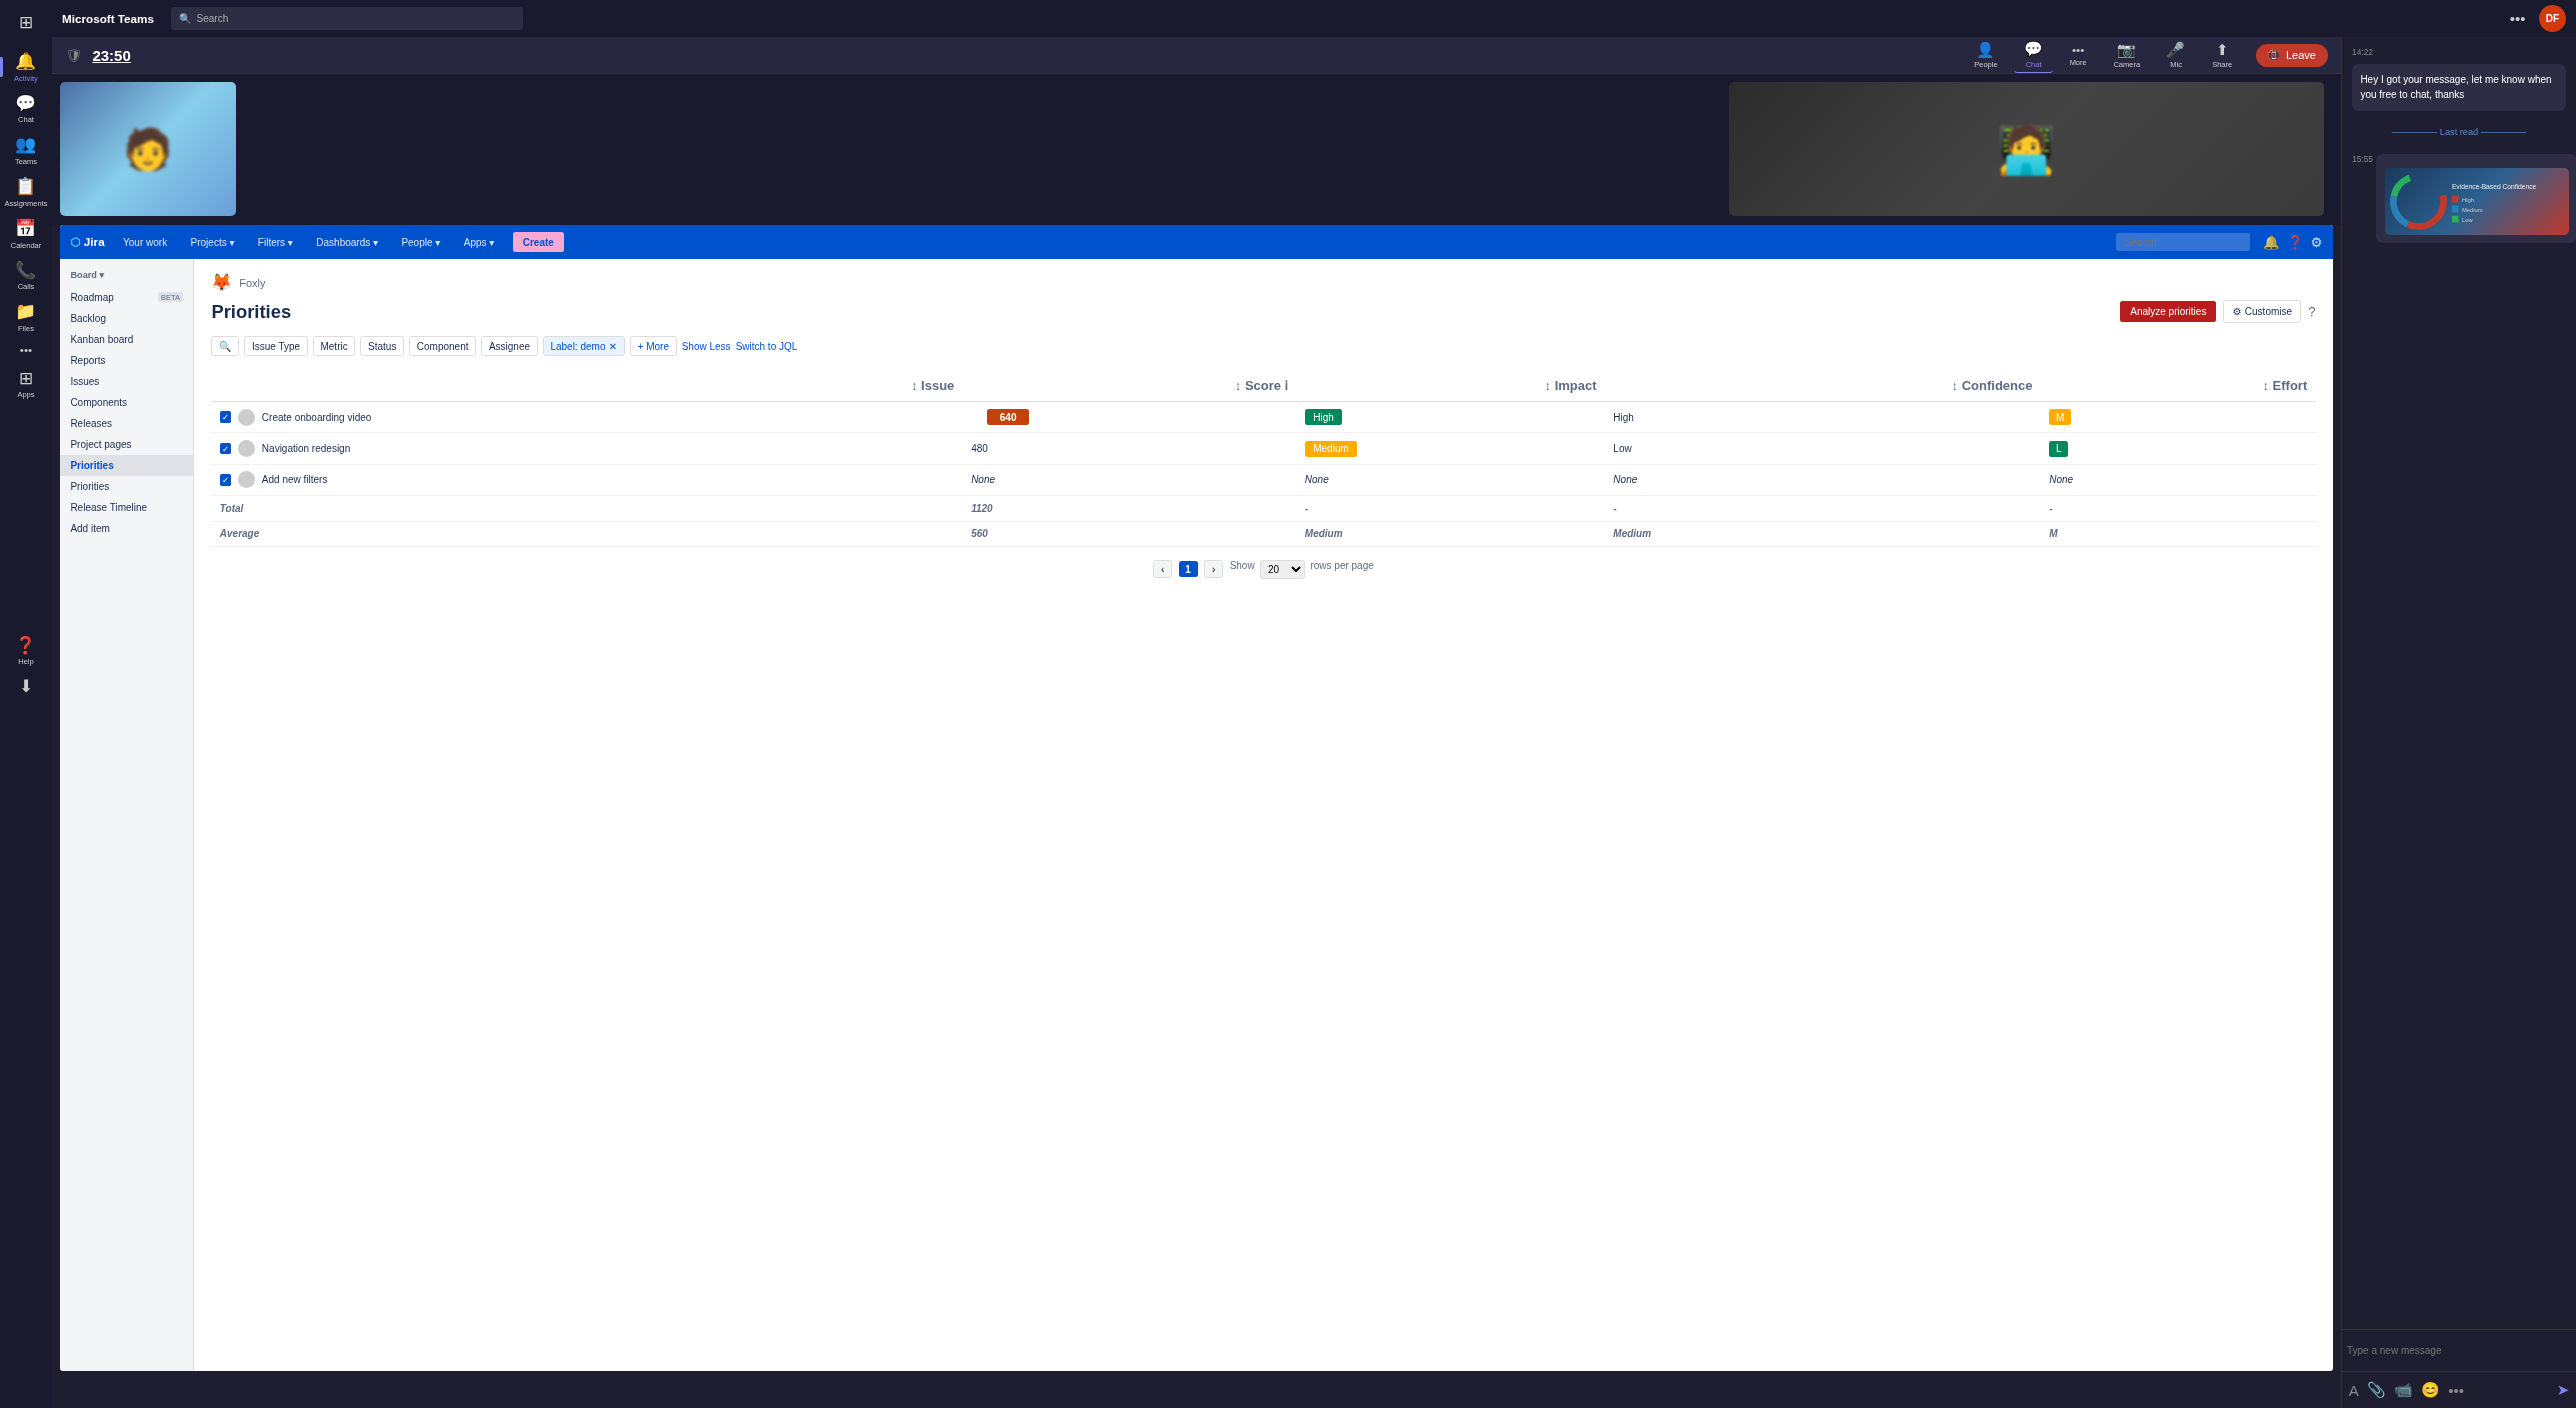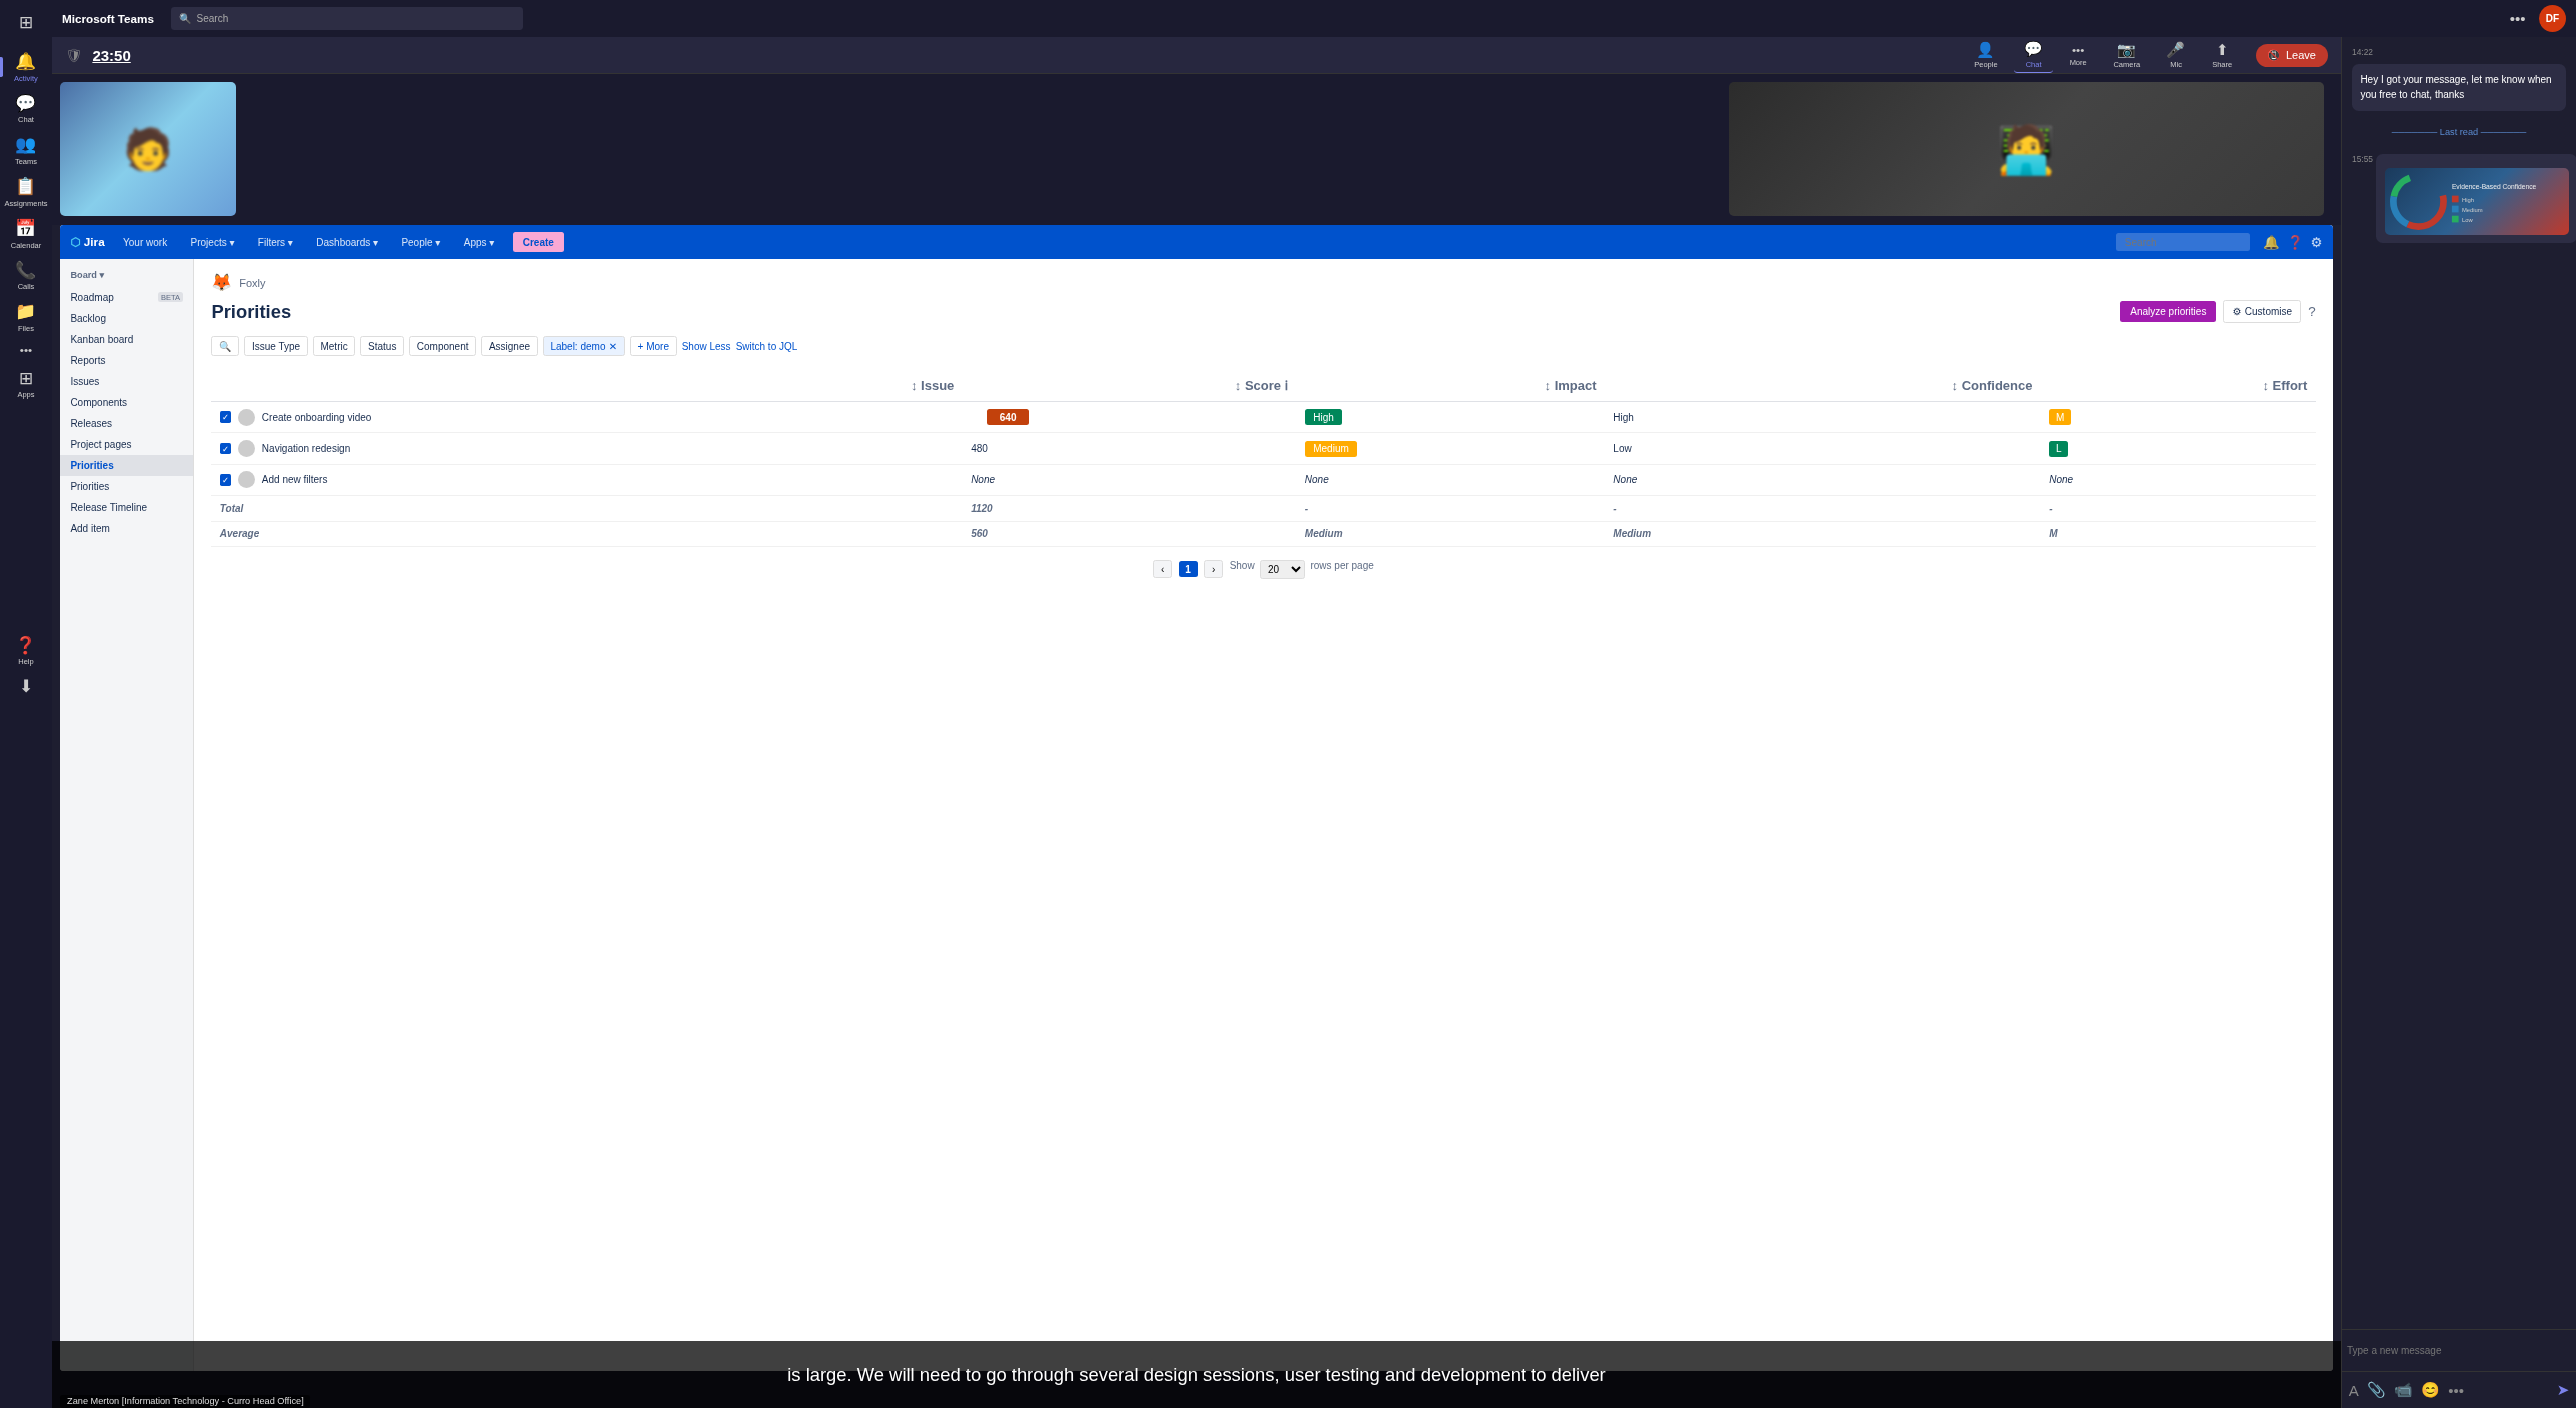--- a/index.html
+++ b/index.html
@@ -385,21 +385,21 @@
     }
     .fox-icon { font-size: 17px; }
     .project-name { font-size: 11px; color: #5e6c84; }
 
     .page-title-row {
       display: flex; align-items: center; justify-content: space-between;
       margin-bottom: 13.4px;
     }
     .page-title { font-size: 18.4px; font-weight: 700; color: #172b4d; }
     .analyze-btn {
-      background: #a21caf;
+      background: #b91c1c;
       color: #fff;
       border: none;
       border-radius: 2.5px;
       padding: 5px 10px;
       font-size: 10px;
       cursor: pointer;
     }
     .customise-btn {
       background: none;
       border: 0.8px solid #ddd;
@@ -851,24 +851,20 @@
               <option>50</option>
               <option>100</option>
             </select>
             <span>rows per page</span>
           </div>
         </div>
       </div>
     </div>
   </div>
 
-  <div class="subtitle-bar">
-    <span class="subtitle-text">is large. We will need to go through several design sessions, user testing and development to deliver</span>
-    <span class="speaker-label">Zane Merton [Information Technology - Curro Head Office]</span>
-  </div>
 </div>
 
 <div class="right-panel">
   <div class="chat-messages">
 
     <div style="display:flex;flex-direction:column;gap:3.4px;">
       <div class="chat-msg-time">14:22</div>
       <div class="chat-msg">
         <span>Hey      I got your message, let me know when you free to chat, thanks</span>
       </div>

